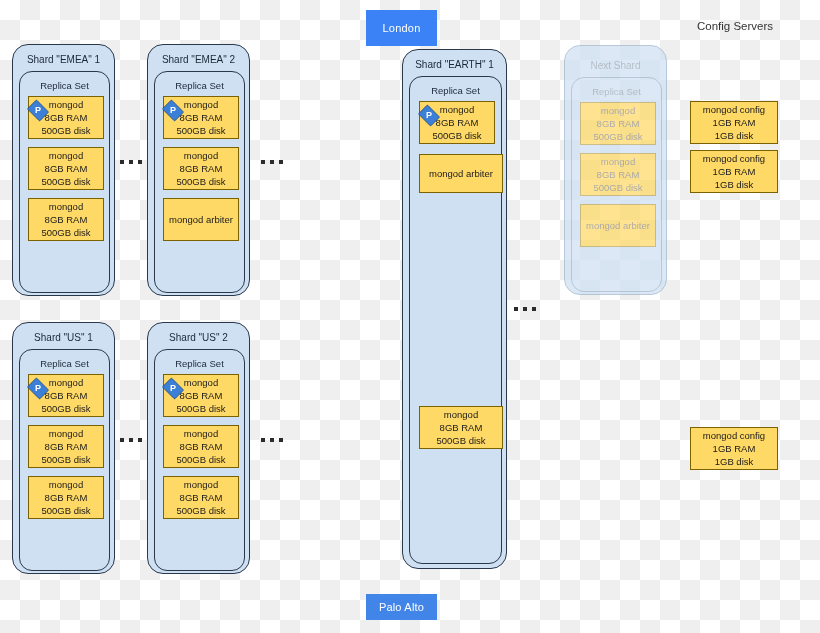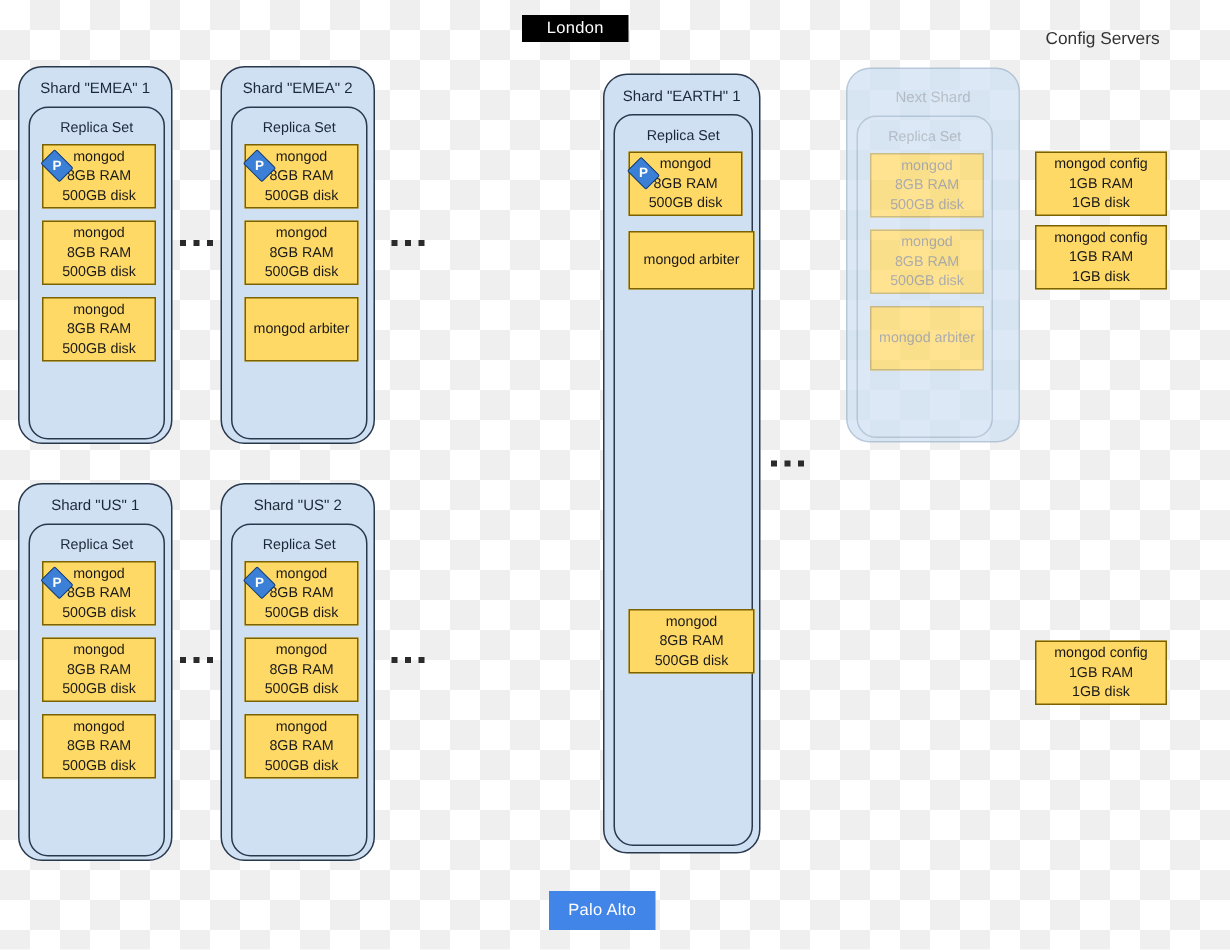--- a/index.html
+++ b/index.html
@@ -132,21 +132,21 @@
   .ellipsis i {
     display: block;
     width: 4px;
     height: 4px;
     background: #2b2b2b;
   }
 </style>
 </head>
 <body>
 
-<div class="abs loc-pill" style="left:348px; top:10px; width:71px; height:18px; background:#000000;">
+<div class="abs loc-pill" style="left:366px; top:10px; width:71px; height:36px; background:#3b82f6;">
   <span>London</span>
 </div>
 
 <div class="abs loc-pill" style="left:366px; top:594px; width:71px; height:26px; background:#4285e8;">
   <span>Palo Alto</span>
 </div>
 
 <div class="abs plain-label" style="left:697px; top:20px;">Config Servers</div>
 
 <div class="abs shard" style="left:12px; top:44px; width:103px; height:252px;">
@@ -313,21 +313,21 @@
     </div>
   </div>
 </div>
 
 <div class="abs ellipsis" style="left:514px; top:307px;">
   <i></i>
     <i></i>
     <i></i>
 </div>
 
-<div class="abs shard faded" style="left:564px; top:45px; width:116px; height:250px;padding-left:12px;">
+<div class="abs shard faded" style="left:564px; top:45px; width:103px; height:250px;padding-left:12px;">
   <div class="shard-title" style="top:14px;">Next Shard</div>
   <div class="abs replset faded" style="left:6px; top:31px; width:91px; height:215px;">
     <div class="replset-title" style="top:8px;">Replica Set</div>
 
     <div class="abs node faded" style="left:8px; top:24px; width:76px; height:43px;">
       <span class="ln">mongod</span>
       <span class="ln">8GB RAM</span>
       <span class="ln">500GB disk</span>
     </div>
 

